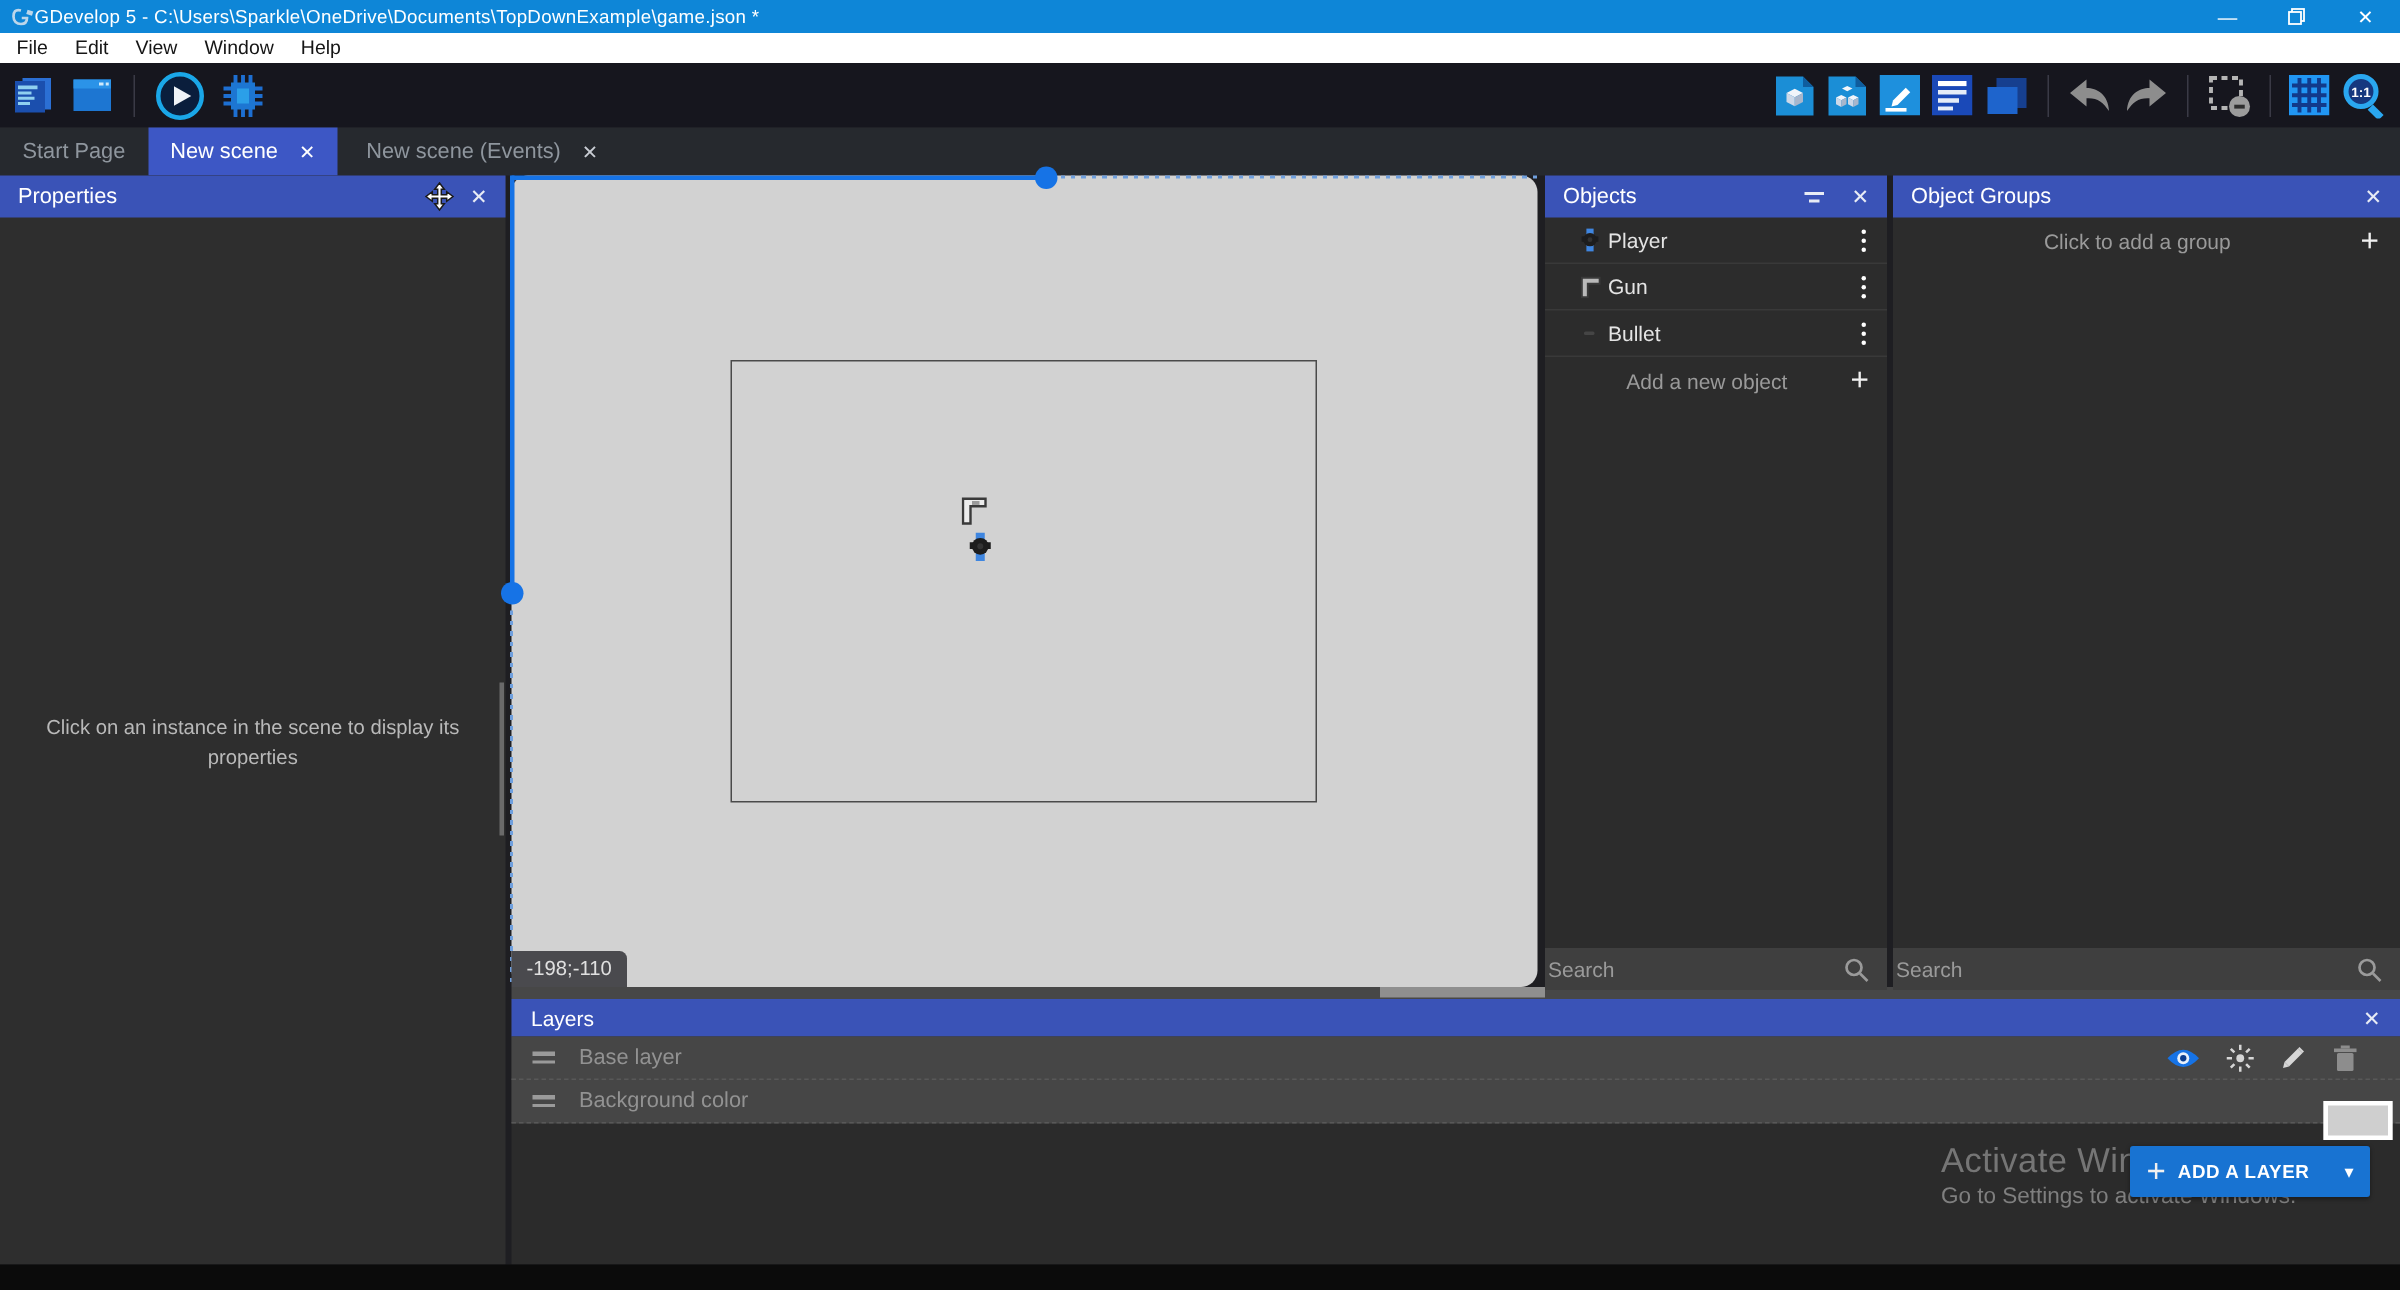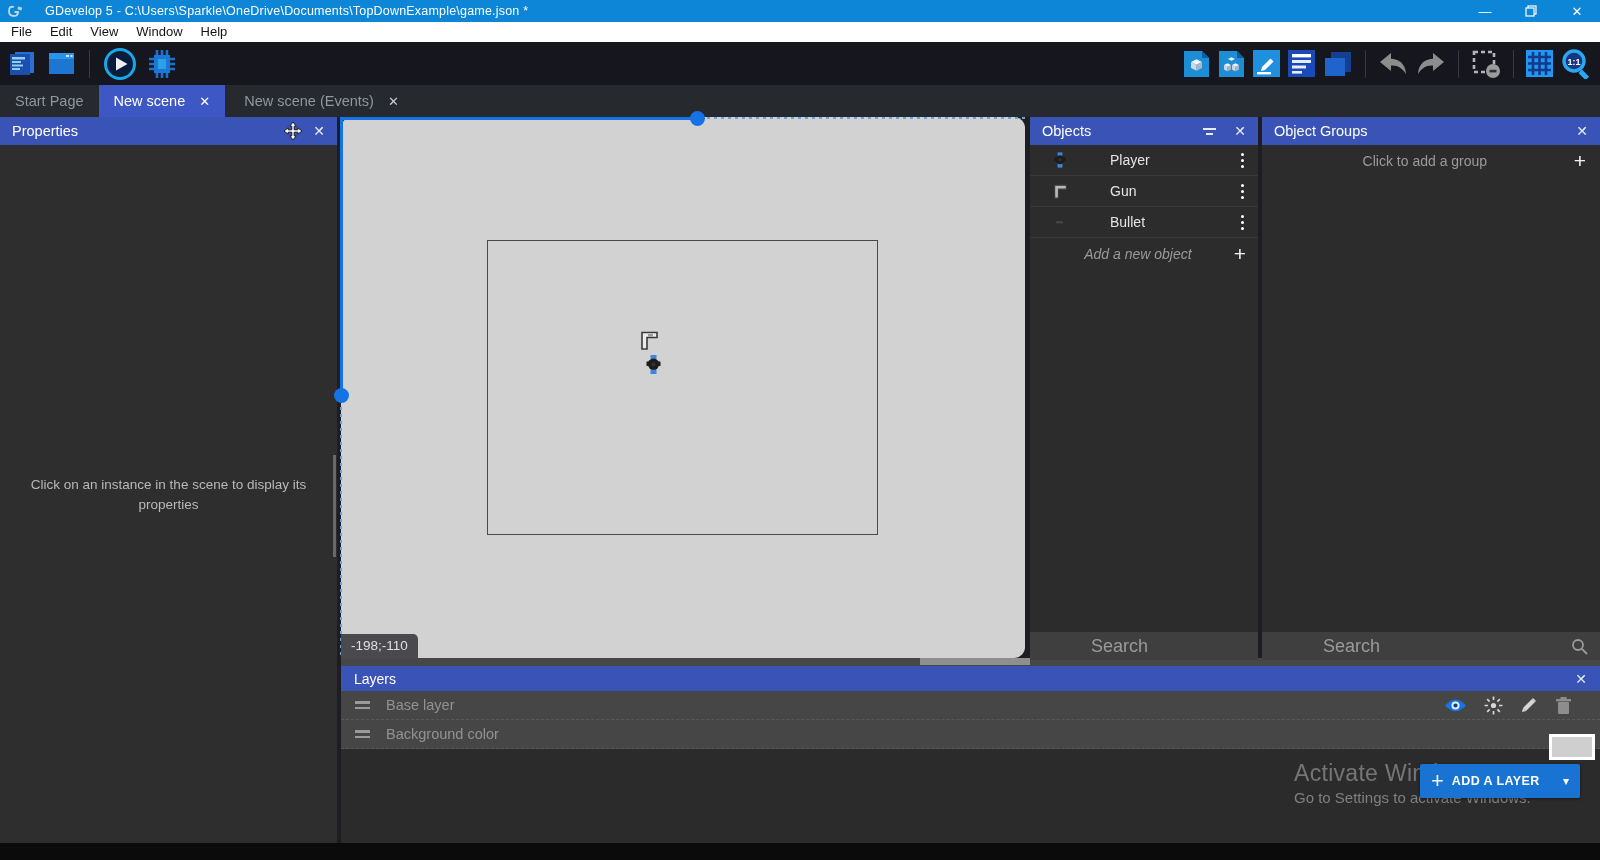--- a/index.html
+++ b/index.html
@@ -4,21 +4,21 @@
 <style>
   * { margin:0; padding:0; box-sizing:border-box; }
   html,body { background:#000; }
   body { font-family:"Liberation Sans", sans-serif; }
   #app { position:relative; width:1600px; height:860px; background:#1e1e22; overflow:hidden; }
 
   
   .titlebar { position:absolute; left:0; top:0; width:1600px; height:22px; background:#0e86d7;
               display:flex; align-items:center; color:#fff; }
   .tb-logo { margin-left:8px; display:flex; align-items:center; }
-  .tb-title { margin-left:22px; font-size:12.5px; font-weight:500; letter-spacing:.2px; }
+  .tb-title { font-size:12.5px; font-weight:500; letter-spacing:.2px; }
   .tb-controls { margin-left:auto; display:flex; height:100%; }
   .tb-btn { width:46px; height:100%; display:flex; align-items:center; justify-content:center; font-size:13px; }
 
   
   .menubar { position:absolute; left:0; top:22px; width:1600px; height:20px; background:#ffffff;
              display:flex; align-items:center; padding-left:2px; }
   .menu-item { padding:0 9px; font-size:13px; color:#151515; line-height:20px; }
 
   
   .toolbar { position:absolute; left:0; top:42px; width:1600px; height:43px; background:#16161e;
@@ -68,30 +68,30 @@
   .hscroll-thumb { position:absolute; left:920px; top:658px; width:110px; height:7px; background:#8f8f8f; }
 
   
   .objects { position:absolute; left:1030px; top:117px; width:228px; height:543px; background:#2c2c2c; }
   .groups  { position:absolute; left:1262px; top:117px; width:338px; height:543px; background:#2c2c2c; }
   .filter-icon { margin-left:auto; margin-right:18px; display:flex; flex-direction:column; gap:3px; align-items:center; }
   .filter-icon i { display:block; height:2px; background:#e8ecf5; }
   .obj-row { height:31px; border-bottom:1px solid #393939; display:flex; align-items:center;
              padding:0 10px 0 18px; color:#e4e4e4; font-size:14px; }
   .obj-thumb { width:24px; display:flex; justify-content:center; }
-  .obj-label { margin-left:38px; }
+  .obj-label { }
   .row-menu { margin-left:auto; display:flex; flex-direction:column; gap:3px; padding:4px; }
   .row-menu i { width:3px; height:3px; border-radius:50%; background:#fff; display:block; }
   .obj-add { height:31px; display:flex; align-items:center; padding:0 12px; color:#9a9a9a; font-size:14px; }
-  .obj-add .add-label { flex:1; text-align:center;font-style:italic; }
+  .obj-add .add-label { flex:1; text-align:center; }
   .plus { color:#f0f0f0; font-size:21px; font-weight:300; line-height:1; }
   .searchbar { position:absolute; left:0; right:0; bottom:0; height:28px; background:#3f3f3f;
                display:flex; align-items:center; }
   .searchbar input { flex:1; background:transparent; border:none; outline:none; color:#cfcfcf;
-                     font-size:18px; padding-left:14px; font-family:"Liberation Sans",sans-serif;margin-left:47px; }
+                     font-size:14px; padding-left:2px; font-family:"Liberation Sans",sans-serif; }
   .searchbar input::placeholder { color:#9a9a9a; }
   .searchbar svg { margin-right:12px; }
   .grp-add { height:31px; display:flex; align-items:center; padding:0 14px; color:#9a9a9a; font-size:14px; }
   .grp-add .add-label { flex:1; text-align:center; }
 
   
   .layers { position:absolute; left:341px; top:666px; width:1259px; height:177px; background:#2b2b2b; }
   .layers-header { height:25px; background:#3a53b7; display:flex; align-items:center; color:#fff;
                    font-size:14px; padding:0 13px; }
   .layer-rows { background:#464646; }

